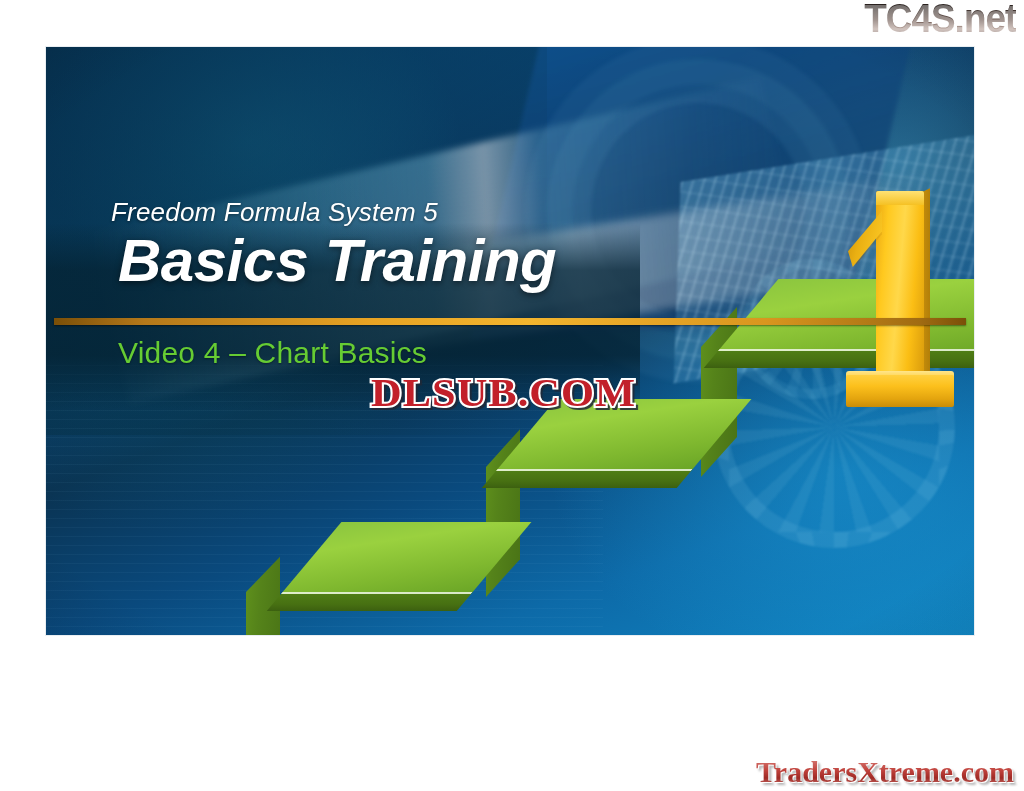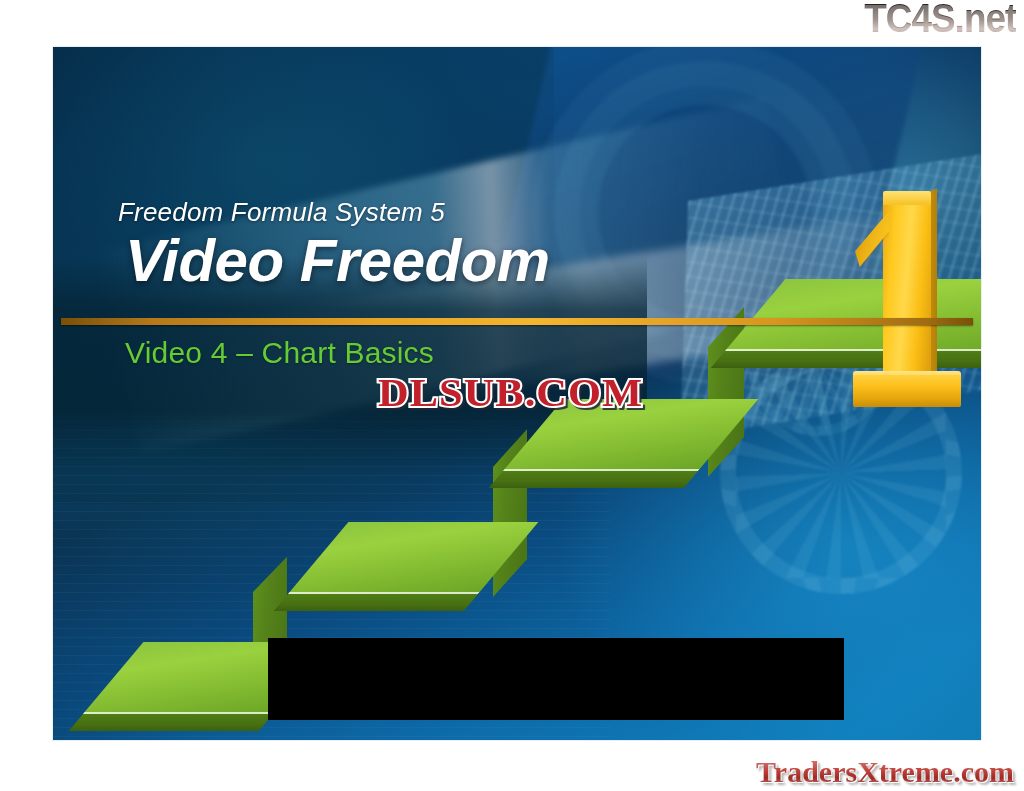--- a/index.html
+++ b/index.html
@@ -58,24 +58,24 @@
     color: transparent;
     -webkit-text-stroke: 0px;
     filter: drop-shadow(1.5px 1.5px 0 #ffffff) drop-shadow(2.5px 2.5px 1px rgba(120,120,120,0.55));
     white-space: nowrap;
     z-index: 60;
   }
 
   
   #slide {
     position: absolute;
-    left: 53px;
+    left: 46px;
     top: 47px;
     width: 928px;
-    height: 693px;
+    height: 588px;
     overflow: hidden;
     background:
       
       radial-gradient(ellipse 420px 300px at 86% 72%, rgba(30,160,220,0.50) 0%, rgba(30,160,220,0.0) 70%),
       
       radial-gradient(ellipse 360px 300px at 14% 46%, rgba(8,90,120,0.45) 0%, rgba(8,90,120,0) 72%),
       
       radial-gradient(ellipse 300px 230px at 22% 16%, rgba(34,150,190,0.45) 0%, rgba(34,150,190,0) 70%),
       
       radial-gradient(ellipse 300px 240px at 92% 20%, rgba(80,180,225,0.42) 0%, rgba(80,180,225,0) 70%),
@@ -367,21 +367,21 @@
       <div class="one-stem"></div>
       <div class="one-stem-top"></div>
       <div class="one-flag-shadow"></div>
       <div class="one-flag"></div>
       <div class="one-base-top"></div>
       <div class="one-base"></div>
     </div>
 
     <div class="eyebrow">Freedom Formula System 5</div>
 
-    <div class="title">Video Freedom</div>
+    <div class="title">Basics Training</div>
 
     <div class="rule"></div>
 
     <div class="subtitle">Video 4 – Chart Basics</div>
 
     <div class="dlsub">DLSUB.COM</div>
 
     <div class="redaction"></div>
 
   </div>

